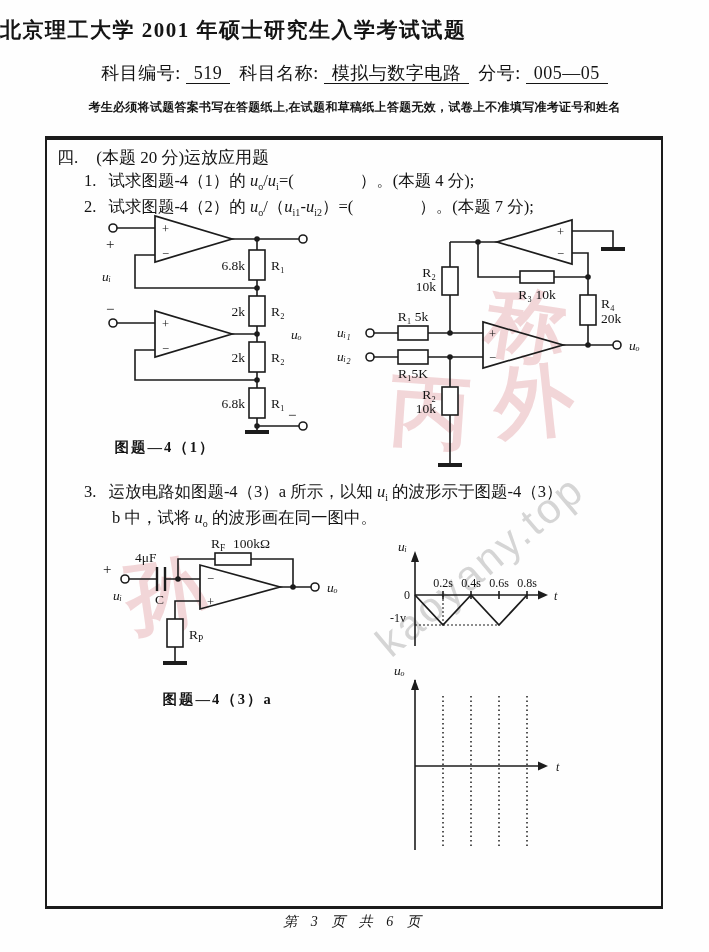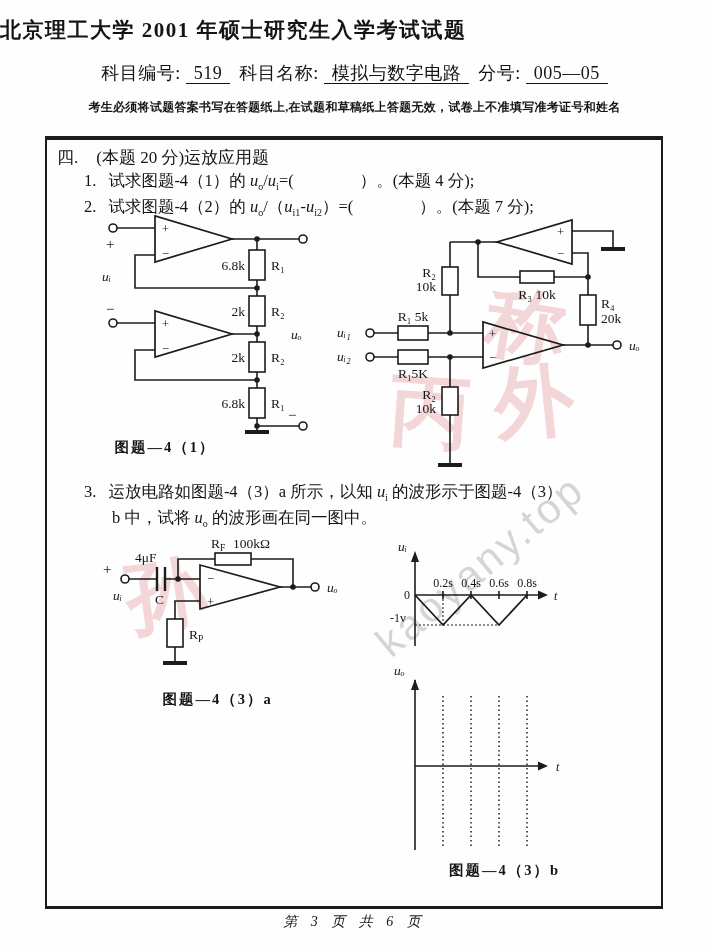--- a/index.html
+++ b/index.html
@@ -256,17 +256,16 @@
       <line class="wire" x1="27" y1="228" x2="150" y2="228"></line>
       <polygon class="dot" points="150,223.5 160,228 150,232.5"></polygon>
       <line class="wire" x1="55" y1="158" x2="55" y2="310" stroke-dasharray="1.5,3" style="stroke-width:1.5"></line>
       <line class="wire" x1="83" y1="158" x2="83" y2="310" stroke-dasharray="1.5,3" style="stroke-width:1.5"></line>
       <line class="wire" x1="111" y1="158" x2="111" y2="310" stroke-dasharray="1.5,3" style="stroke-width:1.5"></line>
       <line class="wire" x1="139" y1="158" x2="139" y2="310" stroke-dasharray="1.5,3" style="stroke-width:1.5"></line>
       <text class="lbl it" x="6" y="137">uₒ</text>
       <text class="axl it" x="168" y="233">t</text>
     </g>
   </svg>
-  <div class="abs caption" id="cap3b">图题—4（3）b</div>
 
   <div class="abs footer">第 3 页 共 6 页</div>
 
 </div>
 
 </body></html>

